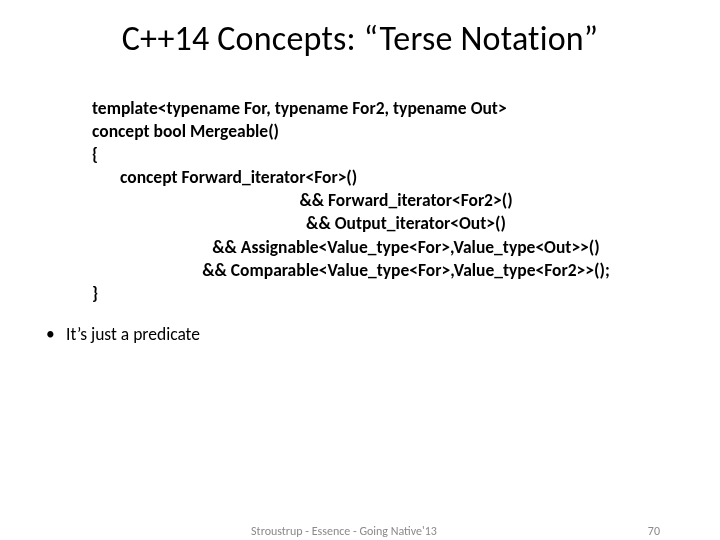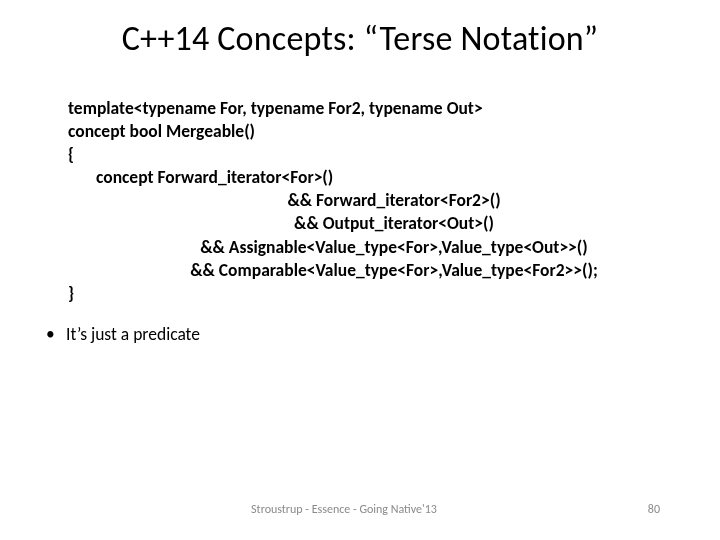--- a/index.html
+++ b/index.html
@@ -2,26 +2,26 @@
 <html><head>
 <meta charset="utf-8">
 <style>
   * { margin: 0; padding: 0; box-sizing: border-box; }
   html, body { width: 720px; height: 540px; background: #fff; font-family: Calibri, Arial, sans-serif; color: #000; }
   .slide { width: 720px; height: 540px; position: relative; padding: 18px 36px 0 36px; }
   .title { font-size: 34px; font-weight: 400; text-align: center; margin-bottom: 38px; letter-spacing: 0.2px; }
   .body { font-size: 17.5px; line-height: 1.32; }
   .bullet { position: relative; padding-left: 26px; margin-left: 4px; }
   .bullet::before { content: "•"; position: absolute; left: 6px; top: 0; }
-  .code { margin-left: 32px; }
+  .code { margin-left: 56px; }
   .code .inner { margin-left: 28px; }
   .code .inner2 { margin-left: 36px; text-align: center; }
   .bold { font-weight: 700; }
   .gap { height: 18px; }
-  .footer { position: absolute; bottom: 24px; left: 0; width: 688px; }
+  .footer { position: absolute; bottom: 2px; left: 0; width: 688px; }
   .footer-center { text-align: center; font-size: 12px; color: #8a8a8a; }
   .footer-right { position: absolute; right: 28px; bottom: 0; font-size: 12px; color: #8a8a8a; }
 </style>
 </head>
 <body>
 
 <div class="slide">
   <h1 class="title">C++14 Concepts: “Terse Notation”</h1>
 
   <div class="body">
@@ -44,15 +44,15 @@
     <div class="gap"></div>
 
     <div class="bullet">
       <span>It’s just a predicate</span>
     </div>
 
   </div>
 
   <div class="footer">
     <div class="footer-center">Stroustrup - Essence - Going Native'13</div>
-    <div class="footer-right">80</div>
+    <div class="footer-right">70</div>
   </div>
 </div>
 
 </body></html>

